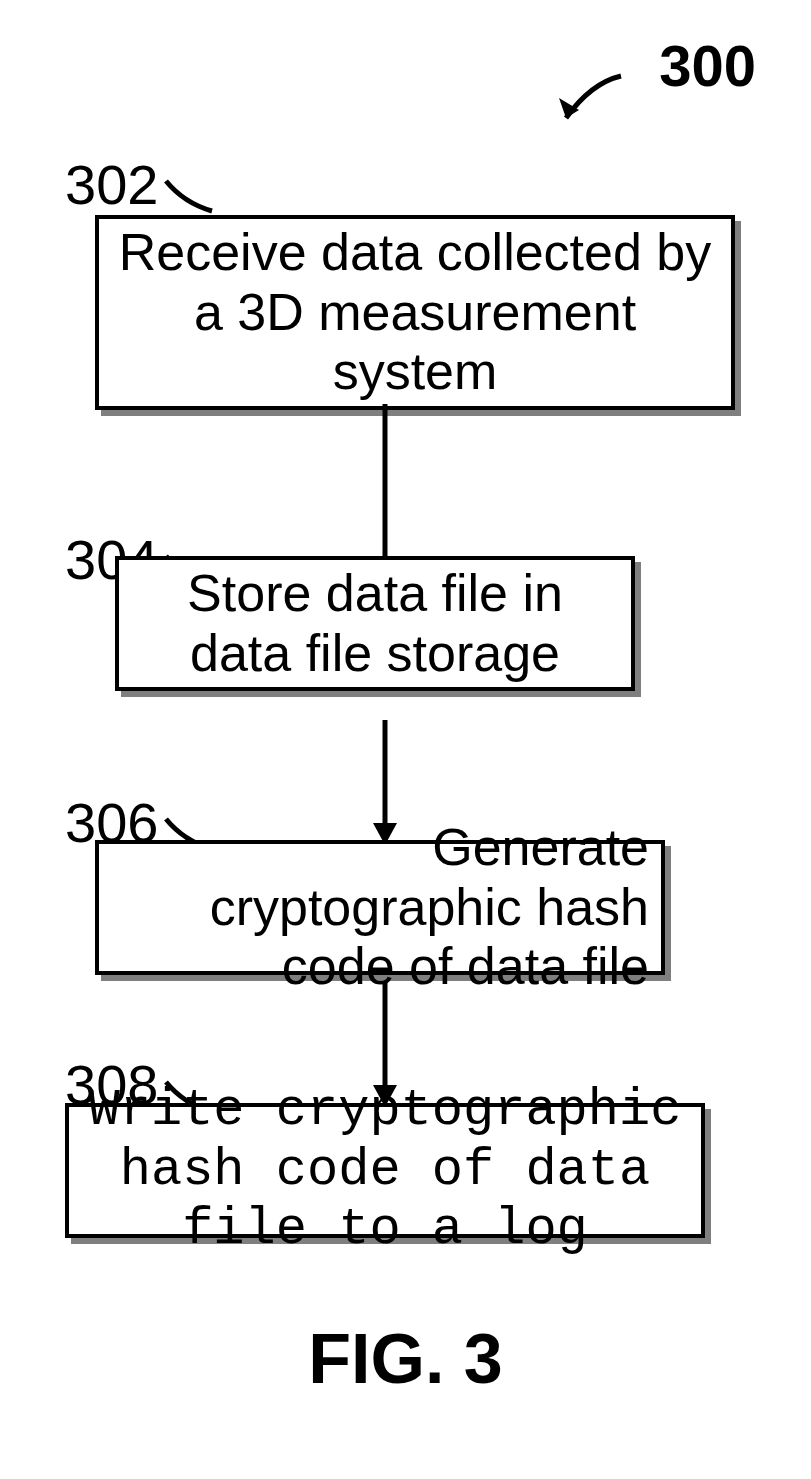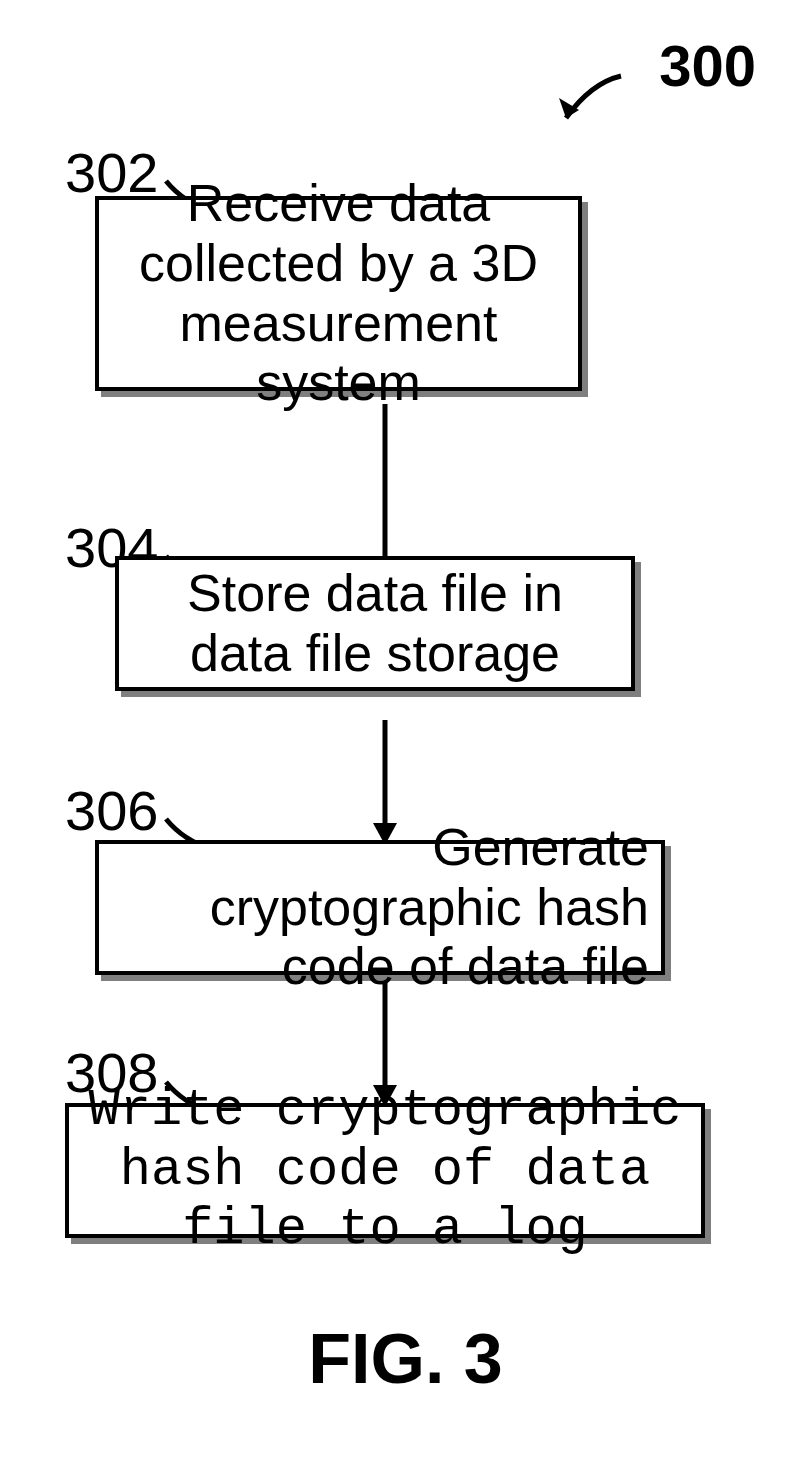--- a/index.html
+++ b/index.html
@@ -29,20 +29,21 @@
       right: 180px;
     }
     .flowchart {
       position: absolute;
       top: 140px;
       left: 65px;
     }
     .step-label {
       font-size: 56px;
       position: absolute;
+      margin-top: 12px;
     }
     .label-302 { top: 0; left: 0; }
     .label-304 { top: 375px; left: 0; }
     .label-306 { top: 638px; left: 0; }
     .label-308 { top: 900px; left: 0; }
     .connector-302 {
       position: absolute;
       top: 35px;
       left: 95px;
     }
@@ -69,23 +70,23 @@
       display: flex;
       flex-direction: column;
       justify-content: center;
       align-items: center;
       box-shadow: 6px 6px 0 rgba(0,0,0,0.5);
       font-size: 52px;
       line-height: 1.15;
       padding: 8px 12px;
     }
     .box-302 {
-      top: 56px;
+      top: 75px;
       left: 30px;
-      width: 487px;
+      width: 640px;
       height: 195px;
     }
     .box-304 {
       top: 416px;
       left: 50px;
       width: 520px;
       height: 135px;
     }
     .box-306 {
       top: 700px;

